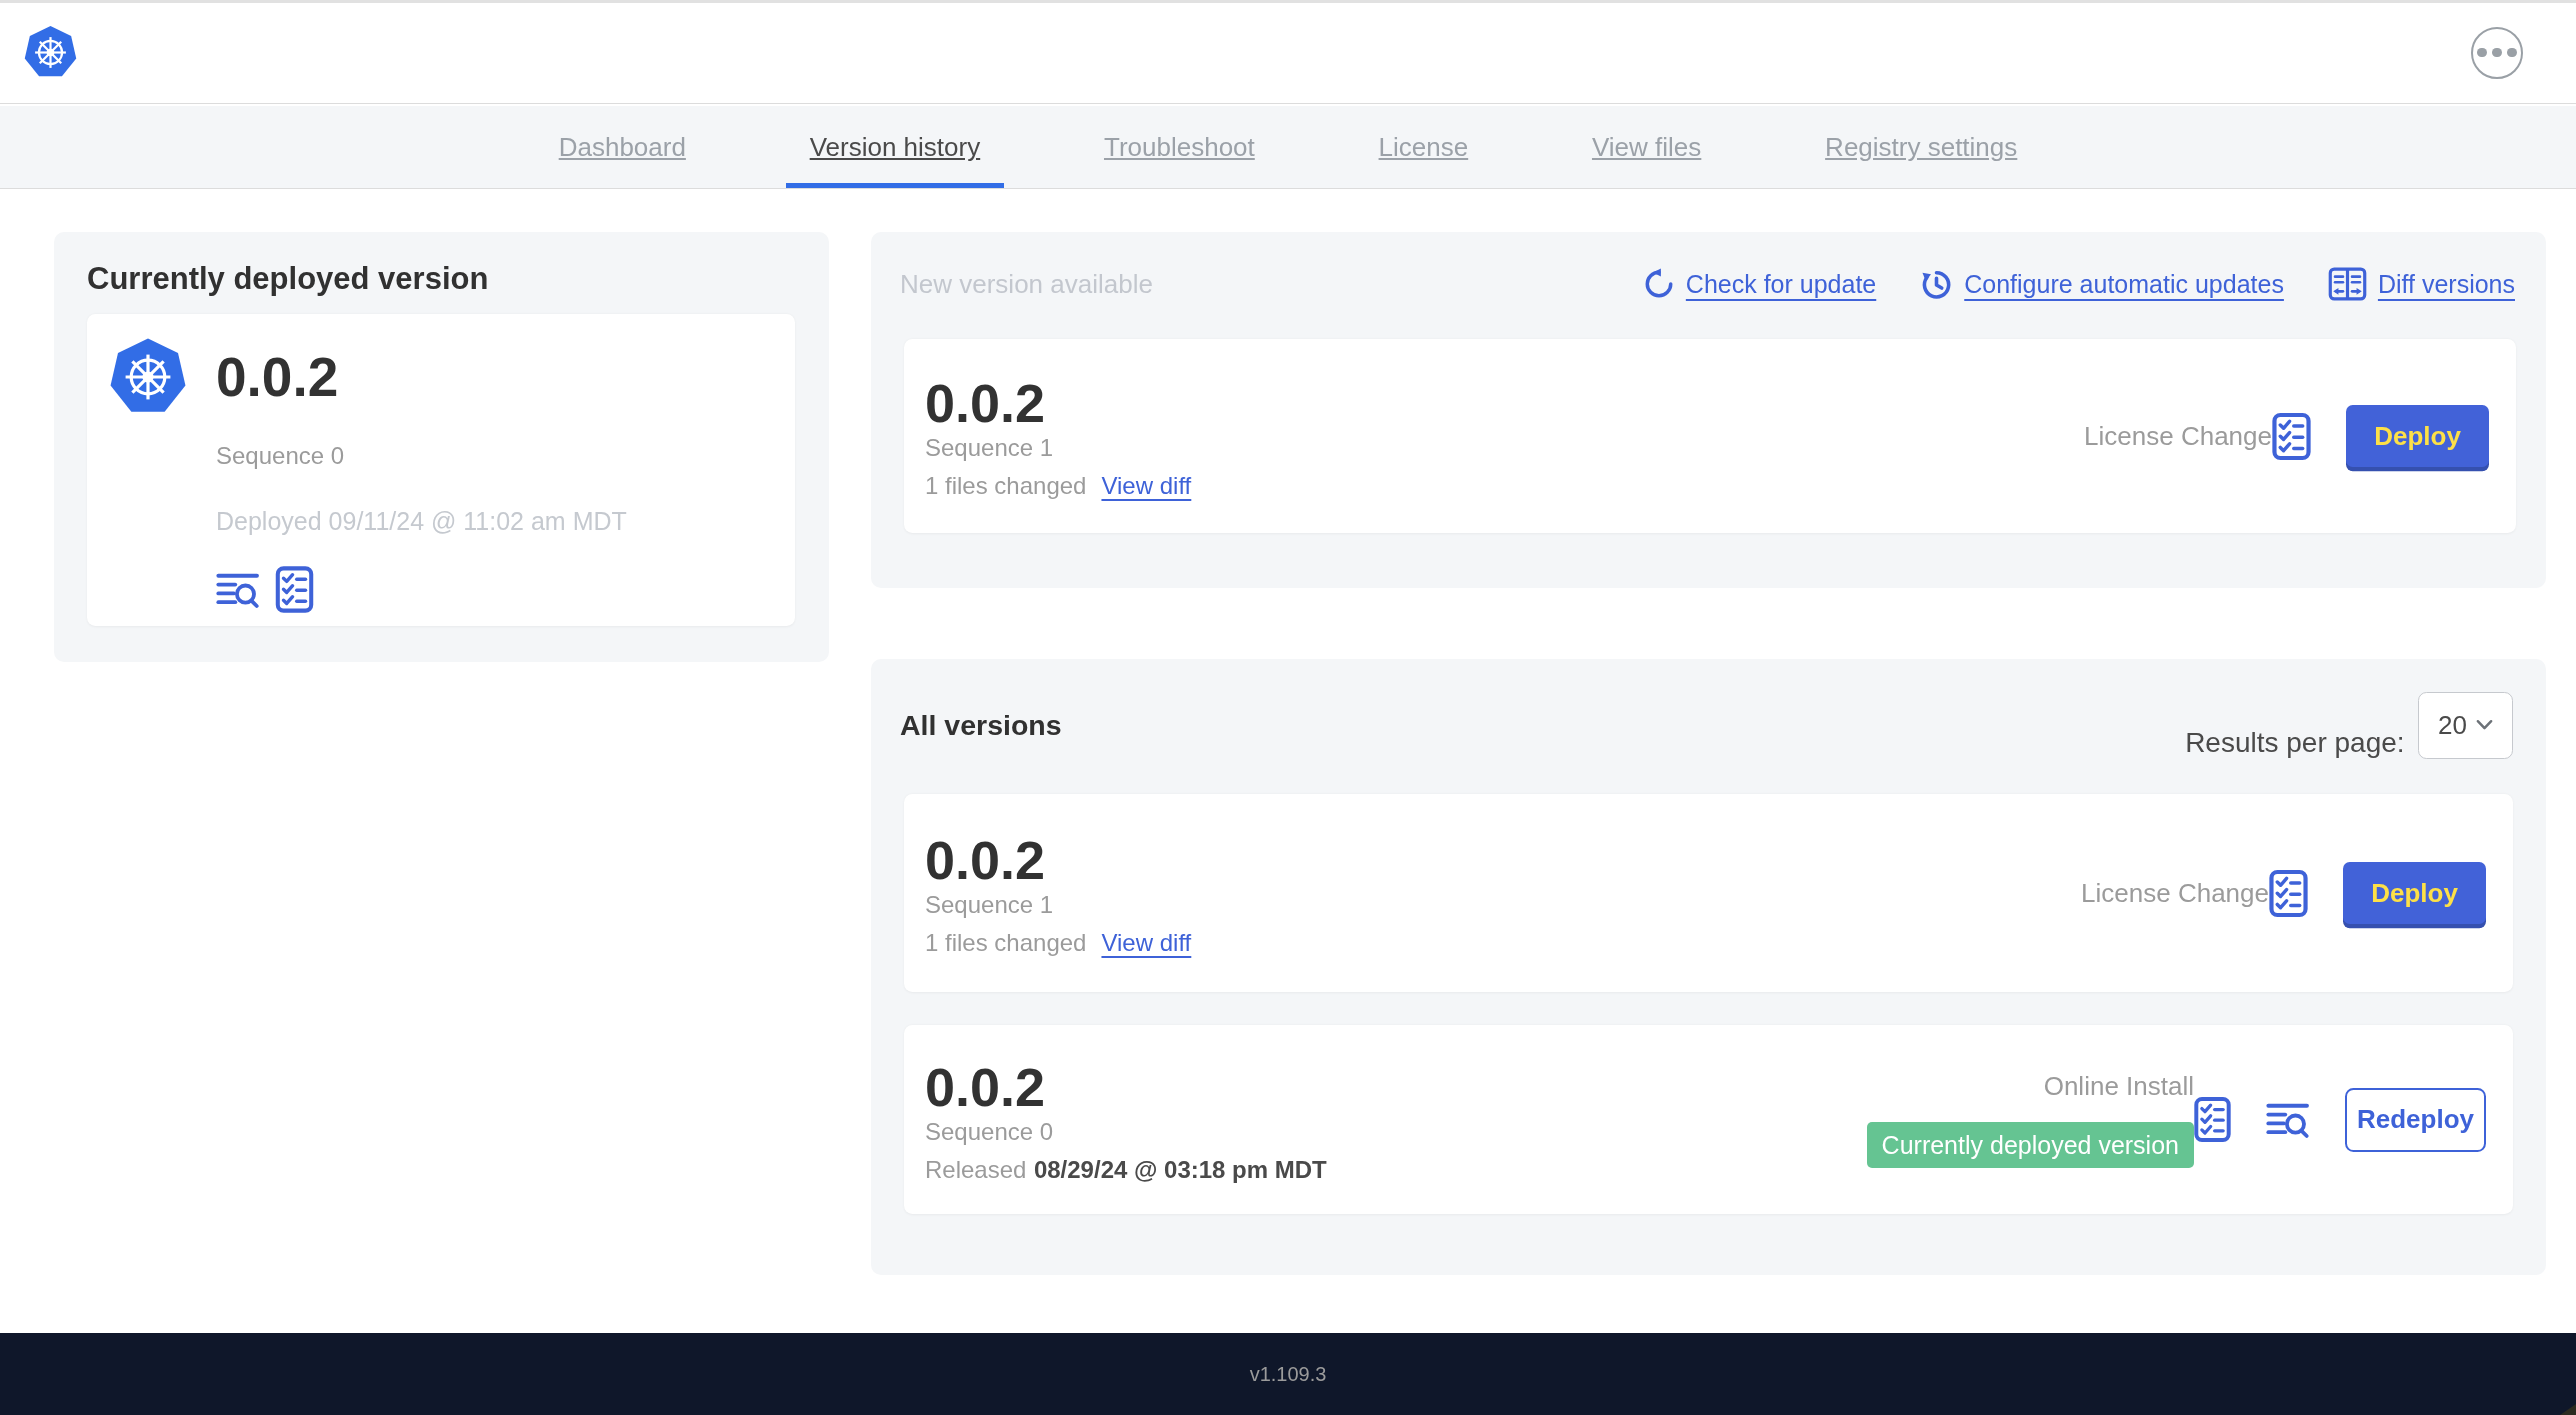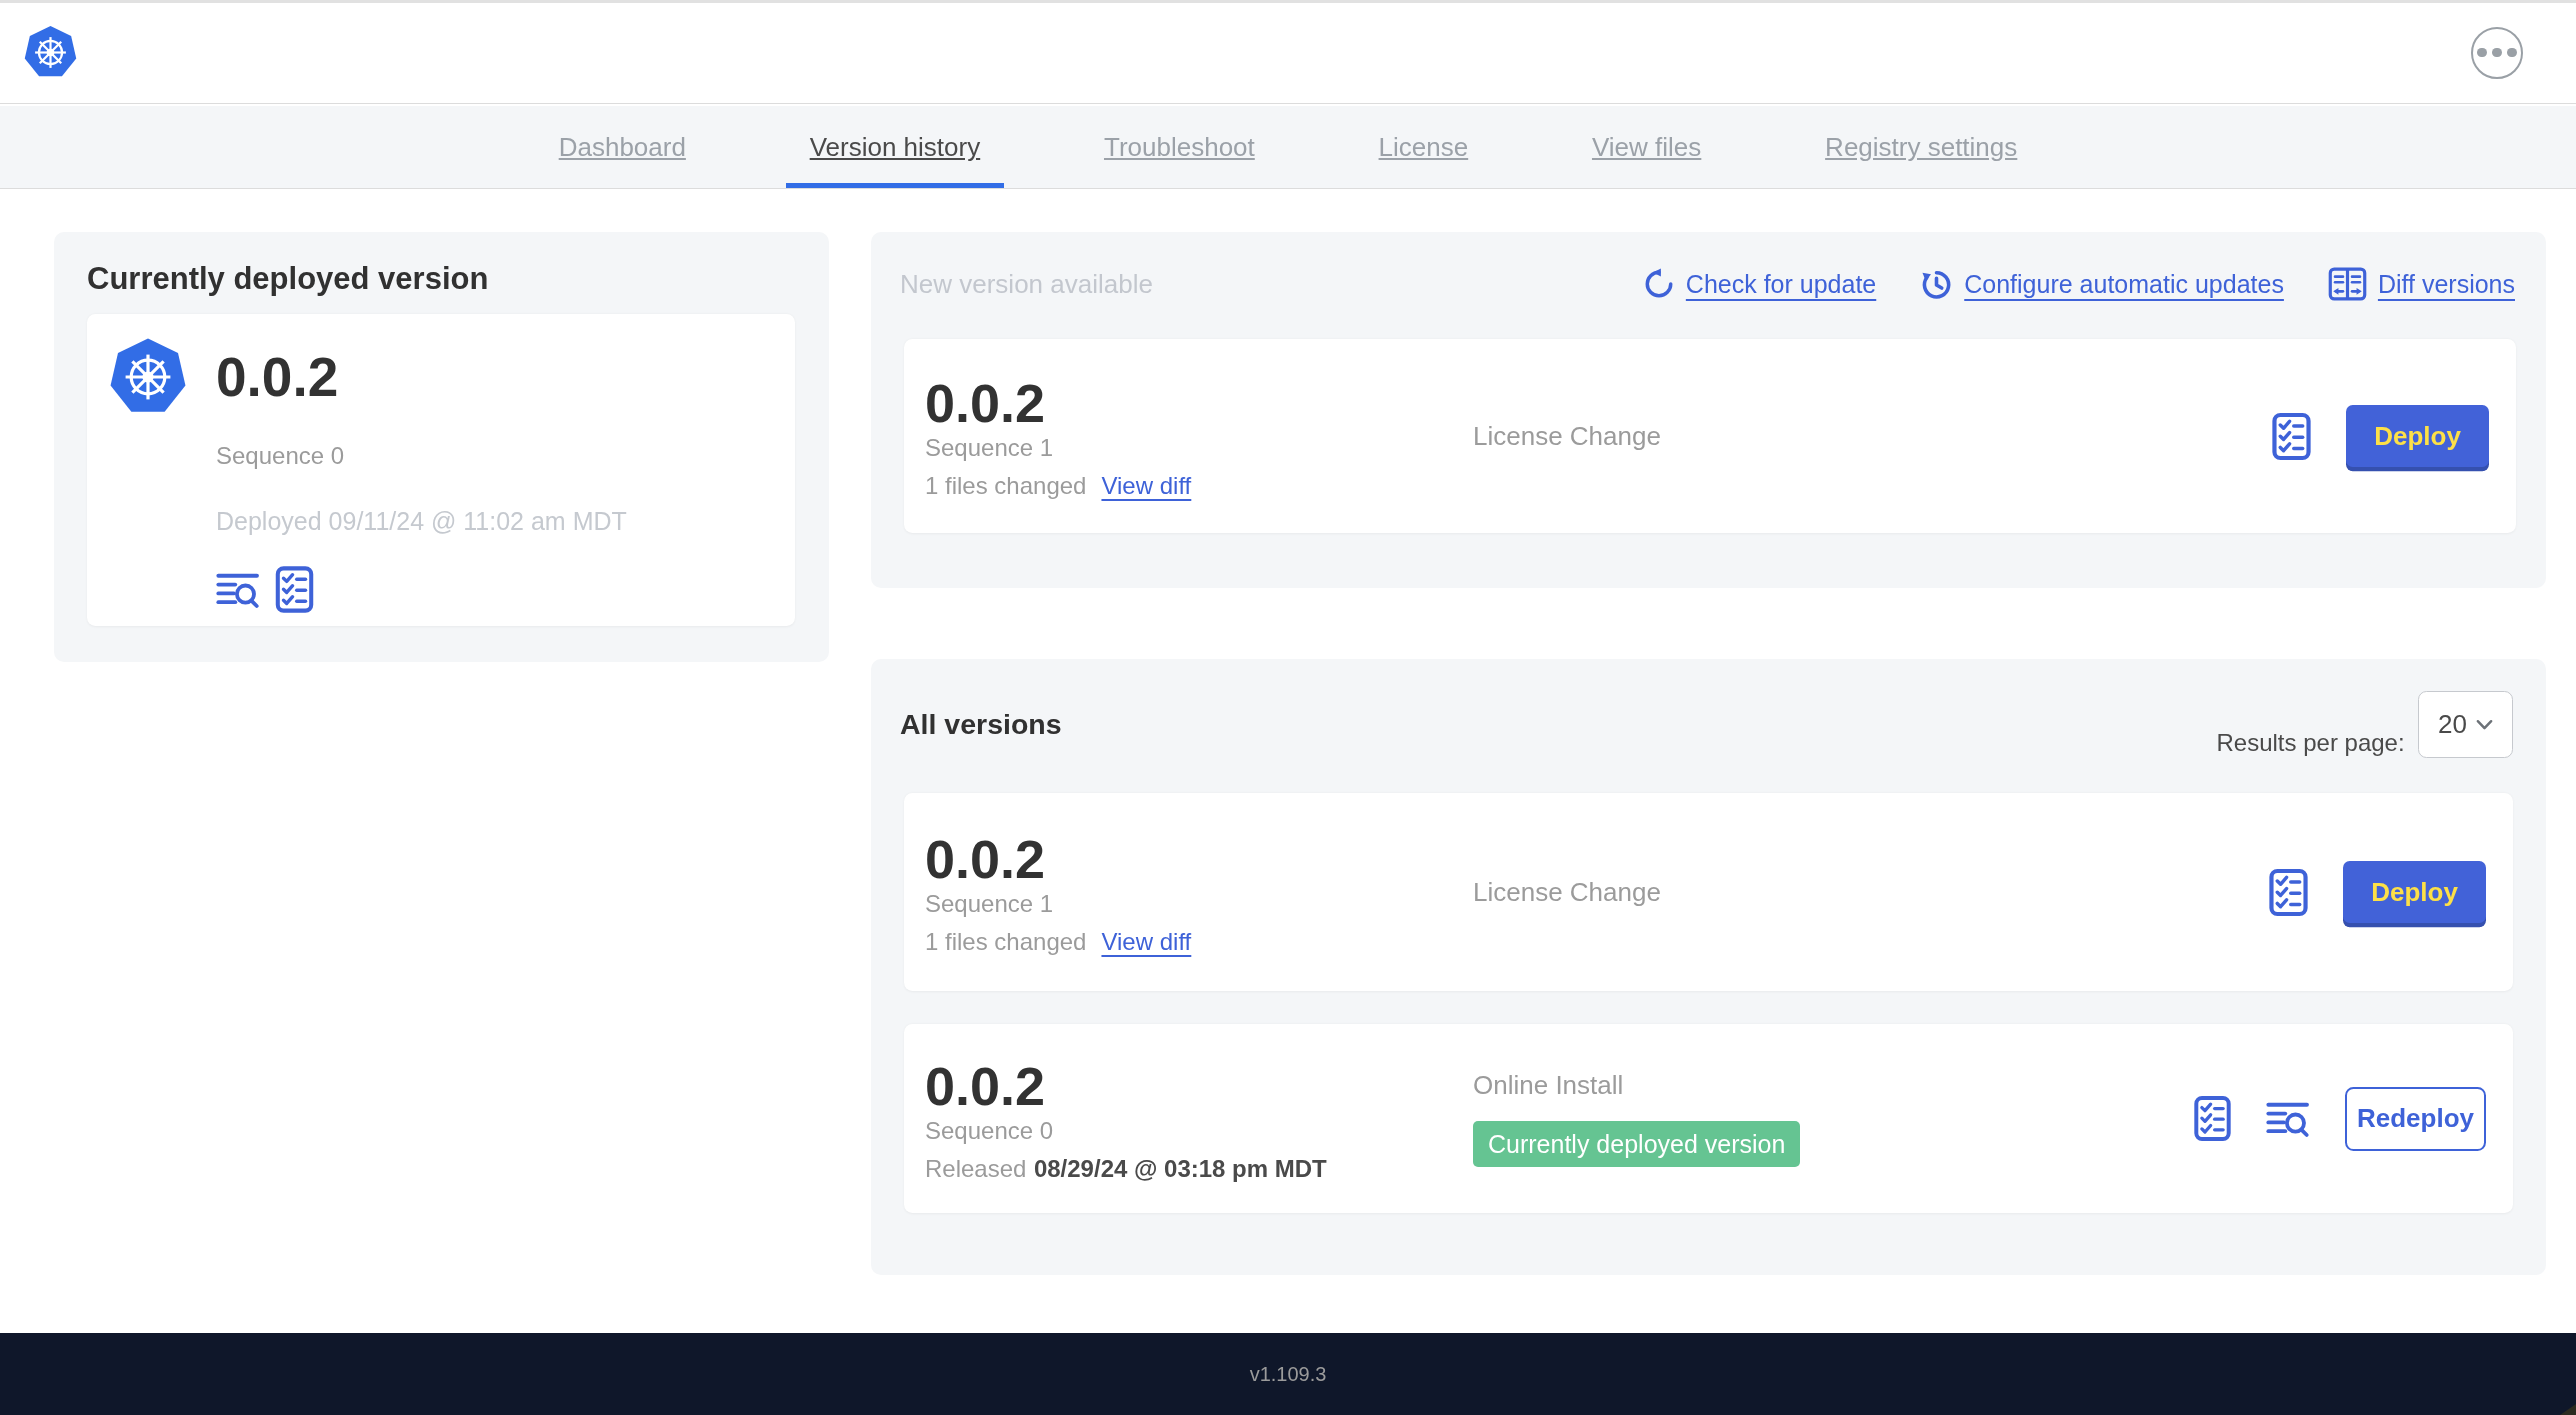--- a/index.html
+++ b/index.html
@@ -54,36 +54,36 @@
   .version-card{background:#fff;border-radius:8.4px;box-shadow:0 0.8px 2.5px rgba(0,0,0,.05);
     display:flex;align-items:center;box-sizing:border-box;}
   #newver-panel .version-card{position:absolute;left:33px;top:107px;width:1612px;height:194px;}
   .vc-left{width:569px;padding-left:21px;box-sizing:border-box;flex:none;}
   .vc-version{font-size:54px;font-weight:700;color:#323232;}
   .vc-seq{margin-top:0;font-size:24px;color:#9b9b9b;}
   .vc-files{margin-top:10px;font-size:24px;color:#9b9b9b;display:flex;align-items:baseline;gap:15px;}
   .vc-viewdiff{color:#3e62d8;font-weight:500;text-decoration:underline;text-underline-offset:5px;text-decoration-thickness:2.1px;cursor:pointer;}
   .vc-released{margin-top:10px;font-size:24px;color:#9b9b9b;}
   .vc-released .date{color:#4a4a4a;font-weight:700;margin-left:7.5px;}
-  .vc-mid{flex:1;display:flex;flex-direction:column;gap:20px;align-items:flex-start;}
+  .vc-mid{flex:1;display:flex;flex-direction:column;gap:20px;align-items:flex-end;}
   .vc-source{font-size:26px;color:#9b9b9b;font-weight:500;}
   .badge{background:#65c492;color:#fff;font-size:25px;padding:8.4px 15px;border-radius:5px;width:max-content;}
   .vc-right{display:flex;align-items:center;gap:35px;padding-right:27px;flex:none;}
   .icon-act{color:#3e62d8;cursor:pointer;display:flex;}
   .btn-primary{width:143px;height:62px;background:#4262d8;color:#fde047;font-size:26px;font-weight:700;border:none;border-radius:6.7px;
     box-shadow:0 4.2px 0 #3550af;cursor:pointer;font-family:inherit;}
   .btn-secondary{width:141px;height:64px;background:#fff;color:#3e62d8;font-size:26px;font-weight:700;border:2.5px solid #3e62d8;
     border-radius:8.4px;cursor:pointer;box-sizing:border-box;font-family:inherit;}
 
   
   #allver-panel{left:871px;top:470px;width:1675px;height:616px;}
   .av-head{display:flex;align-items:center;justify-content:space-between;padding:32px 33px 0 29px;}
   .av-title{font-size:28.5px;font-weight:700;color:#313131;}
   .av-pager{display:flex;align-items:center;gap:13.4px;}
-  .av-pager-label{font-size:24px;color:#4a4a4a;margin-top:36px;}
+  .av-pager-label{font-size:28px;color:#4a4a4a;margin-top:36px;}
   .select{width:95px;height:67px;background:#fff;border:1.7px solid #c6c9ce;border-radius:8.4px;display:flex;align-items:center;
     justify-content:center;gap:9.2px;font-size:26px;color:#4a4a4a;cursor:pointer;box-sizing:border-box;}
   .av-cards{padding:0 33px;margin-top:35px;display:flex;flex-direction:column;gap:33px;}
   .av-cards .version-card{width:100%;}
   #row-card-0{height:198px;}
   #row-card-1{height:189px;}
 
   
   footer{position:absolute;bottom:0;left:0;right:0;height:82px;background:#0f172a;
     display:flex;align-items:center;justify-content:center;font-size:20px;color:#9b9b9b;}

